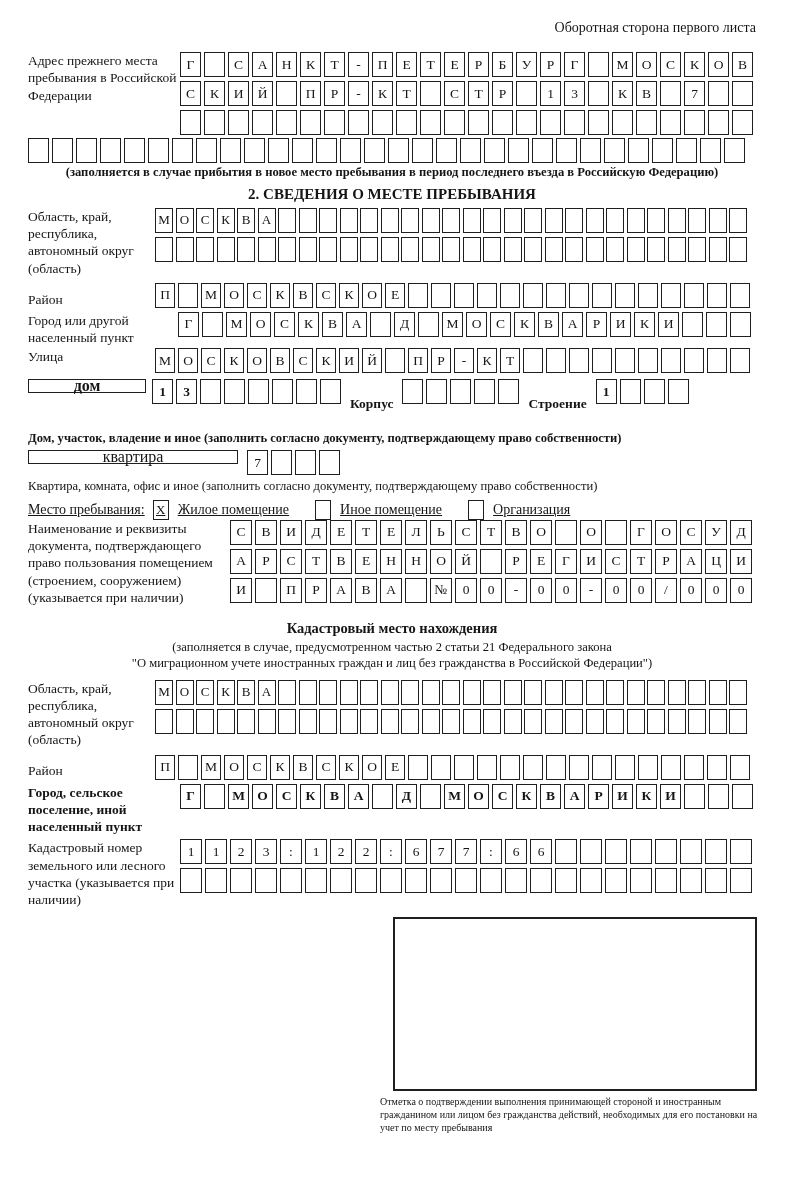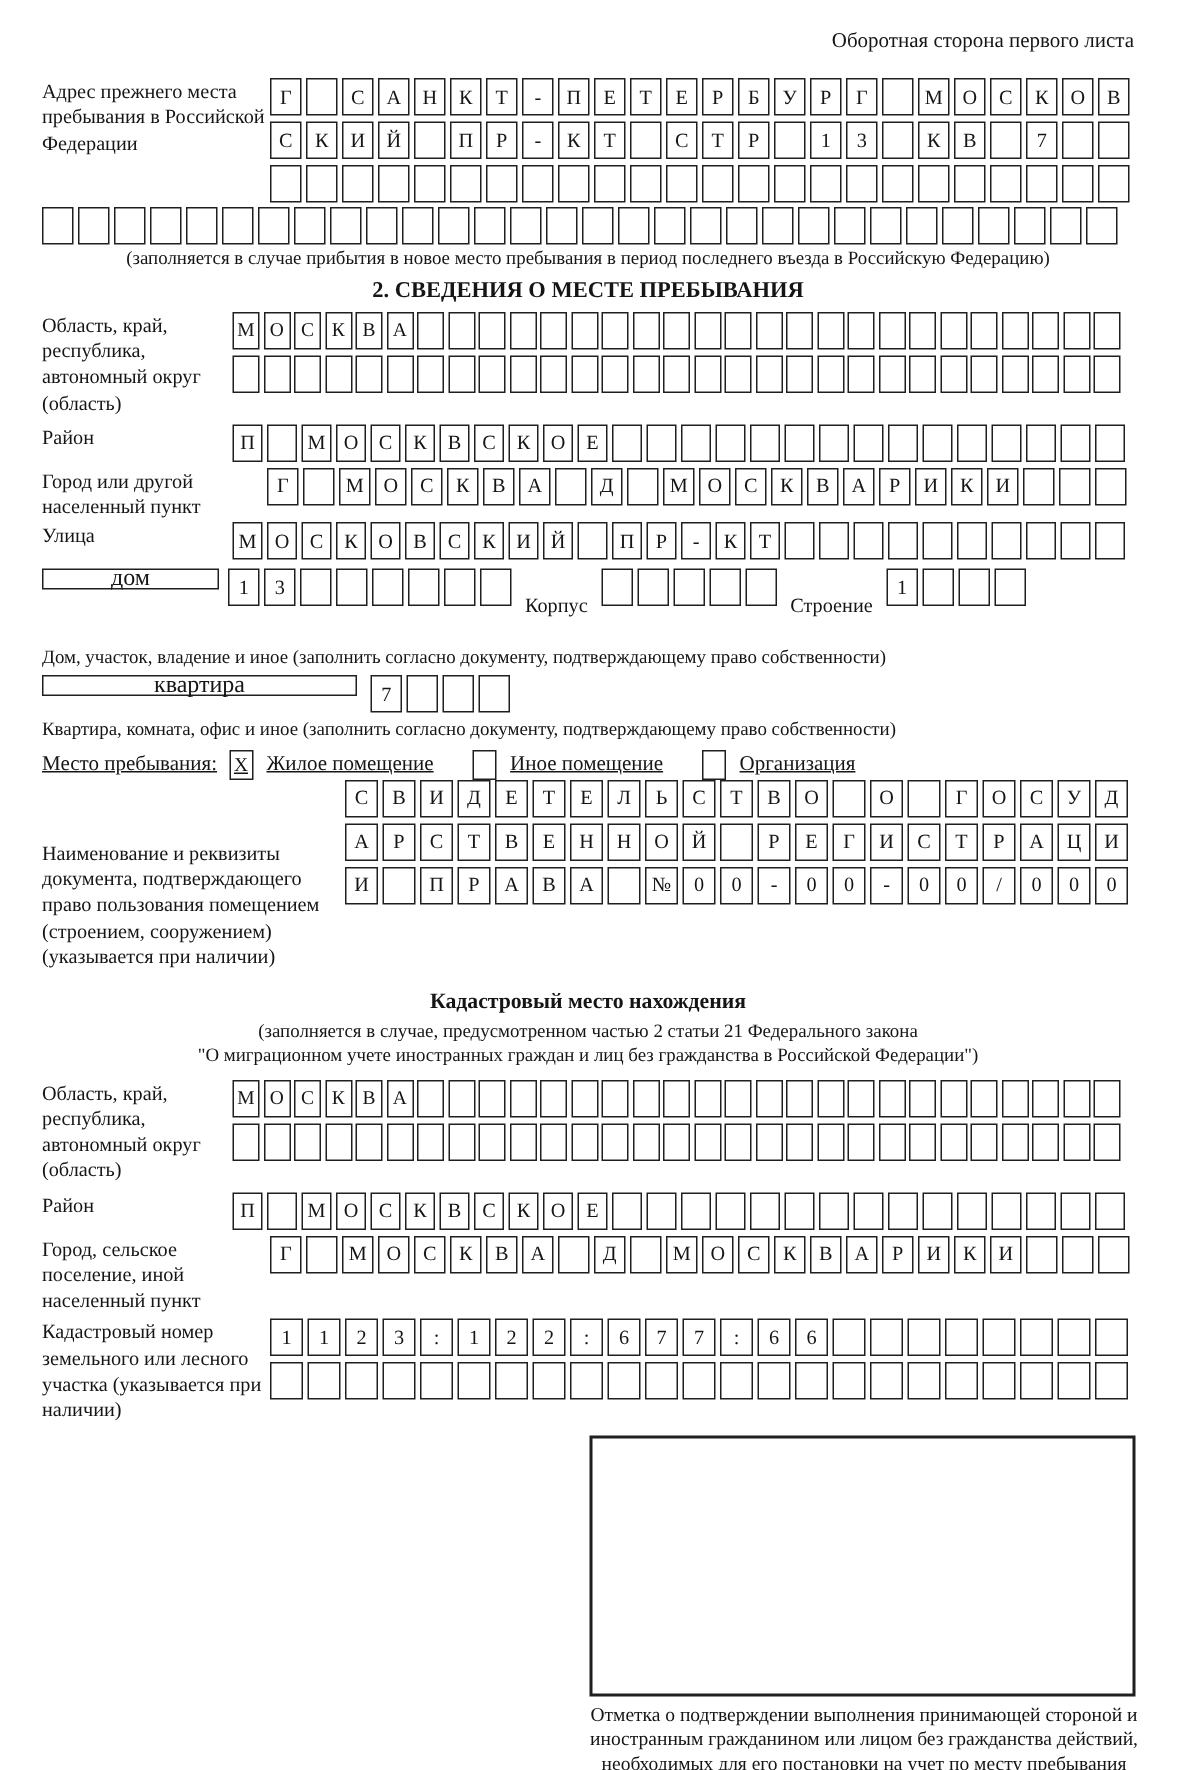--- a/index.html
+++ b/index.html
@@ -8,38 +8,38 @@
     width: 800px; height: 1180px; overflow: hidden;
     font-family: "Liberation Serif", "DejaVu Serif", serif;
     color: #151515;
   }
   .page { padding: 20px 44px 0 28px; }
 
   .header-note { text-align: right; font-size: 14px; margin-bottom: 16px; }
 
   .frow { display: flex; align-items: flex-start; }
   .flabel { font-size: 13.5px; line-height: 1.28; flex-shrink: 0; }
-  .w152 { width: 152px; } .w127 { width: 127px; } .w150 { width: 150px; } .w202 { width: 202px; margin-top: 40px; }
+  .w152 { width: 152px; } .w127 { width: 127px; } .w150 { width: 150px; } .w202 { width: 202px; }
 
   .cellstack { display: flex; flex-direction: column; gap: 4px; }
   .cells { display: flex; gap: 3px; }
   .cell {
     flex-shrink: 0; width: 21px; height: 25px; border: 1.8px solid #1f1f1f;
     display: flex; align-items: center; justify-content: center;
     font-size: 13.5px; background: #fff;
   }
   .cells.sm { gap: 2.5px; } .cells.sm .cell { width: 18px; font-size: 13px; }
   .cells.md .cell { width: 20px; }
   .cells.doc .cell { width: 22px; }
   .ind2 { margin-left: 2px; } .ind23 { margin-left: 23px; }
 
   .fullrow { margin-top: 3px; }
   .caption { font-size: 12.6px; line-height: 1.25; }
   .center { text-align: center; }
-  .mb2 { margin-bottom: 2px; } .mb4 { margin-bottom: 4px; } .mb6 { margin-bottom: 6px; }
+  .mb2 { margin-bottom: 2px; font-weight: bold; } .mb4 { margin-bottom: 4px; align-items: flex-end; } .mb6 { margin-bottom: 6px; }
 
   .sec-title { text-align: center; font-weight: bold; font-size: 15px; margin: 5px 0 5px 0; }
   .sub-title { text-align: center; font-weight: bold; font-size: 14.5px; margin: 14px 0 3px 0; }
 
   .labelbox {
     border: 1.8px solid #1f1f1f; height: 14px; flex-shrink: 0;
     display: flex; align-items: center; justify-content: center; font-size: 16px;
   }
   .housebox { width: 118px; margin-right: 6px; }
   .aptbox { width: 210px; margin-right: 9px; }
@@ -50,21 +50,21 @@
   .chk {
     width: 16px; height: 20px; border: 1.8px solid #1f1f1f; flex-shrink: 0;
     display: inline-flex; align-items: center; justify-content: center; font-size: 13px;
   }
   .optlbl { margin: 0 26px 0 9px; }
   .optlbl.last { margin-right: 0; }
 
   .stamp-box { width: 364px; height: 174px; border: 2px solid #1f1f1f; margin-left: 365px; margin-top: 8px; }
   .stamp-caption {
     width: 392px; margin-left: 352px; margin-top: 4px;
-    text-align: center; font-size: 13px; line-height: 1.3;
+    text-align: left; font-size: 10px; line-height: 1.3;
   }
 </style>
 </head>
 <body>
 
 <div class="page">
 
   <div class="header-note">Оборотная сторона первого листа</div>
 
   <div class="frow">

